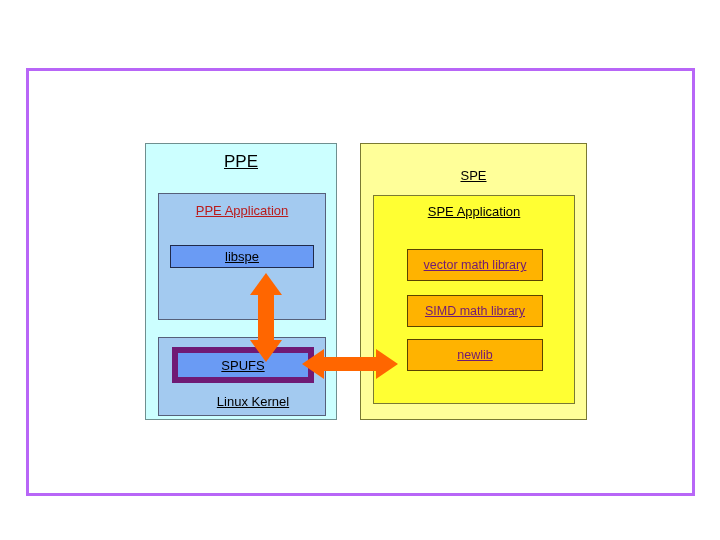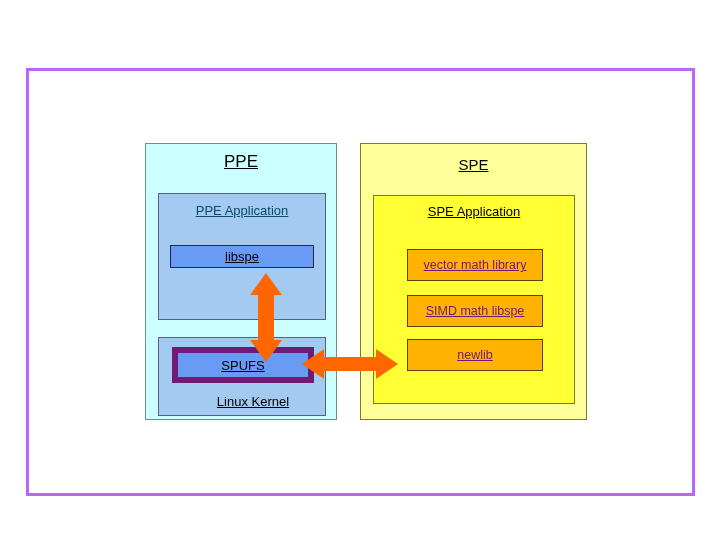--- a/index.html
+++ b/index.html
@@ -63,21 +63,21 @@
     left: 158px;
     top: 193px;
     width: 168px;
     height: 127px;
     background: #a3caf0;
     border: 1px solid #56607a;
   }
   #ppe-application-title {
     margin-top: 9px;
     font-size: 13px;
-    color: #0c4a6e;
+    color: #b91c1c;
   }
   #libspe-box {
     left: 170px;
     top: 245px;
     width: 144px;
     height: 23px;
     background: #6a9bf4;
     border: 1px solid #202a4a;
     align-items: center;
   }
@@ -117,22 +117,22 @@
   
   #spe-container {
     left: 360px;
     top: 143px;
     width: 227px;
     height: 277px;
     background: #ffff99;
     border: 1px solid #7a7a33;
   }
   #spe-title {
-    margin-top: 12px;
-    font-size: 15px;
+    margin-top: 24px;
+    font-size: 13px;
     color: #000000;
   }
   #spe-application {
     left: 373px;
     top: 195px;
     width: 202px;
     height: 209px;
     background: #ffff33;
     border: 1px solid #7a7a33;
   }
@@ -200,21 +200,21 @@
 
   <div class="box" id="spe-application">
     <span class="box-label" id="spe-application-title">SPE Application</span>
   </div>
 
   <div class="box lib-box" id="lib-vector">
     <span class="box-label">vector math library</span>
   </div>
 
   <div class="box lib-box" id="lib-simd">
-    <span class="box-label">SIMD math libspe</span>
+    <span class="box-label">SIMD math library</span>
   </div>
 
   <div class="box lib-box" id="lib-newlib">
     <span class="box-label">newlib</span>
   </div>
 
   <svg id="arrow-layer" viewBox="0 0 720 540" xmlns="http://www.w3.org/2000/svg">
 
     <g>
       <rect x="258" y="288" width="16" height="54" fill="#ff6600"></rect>

